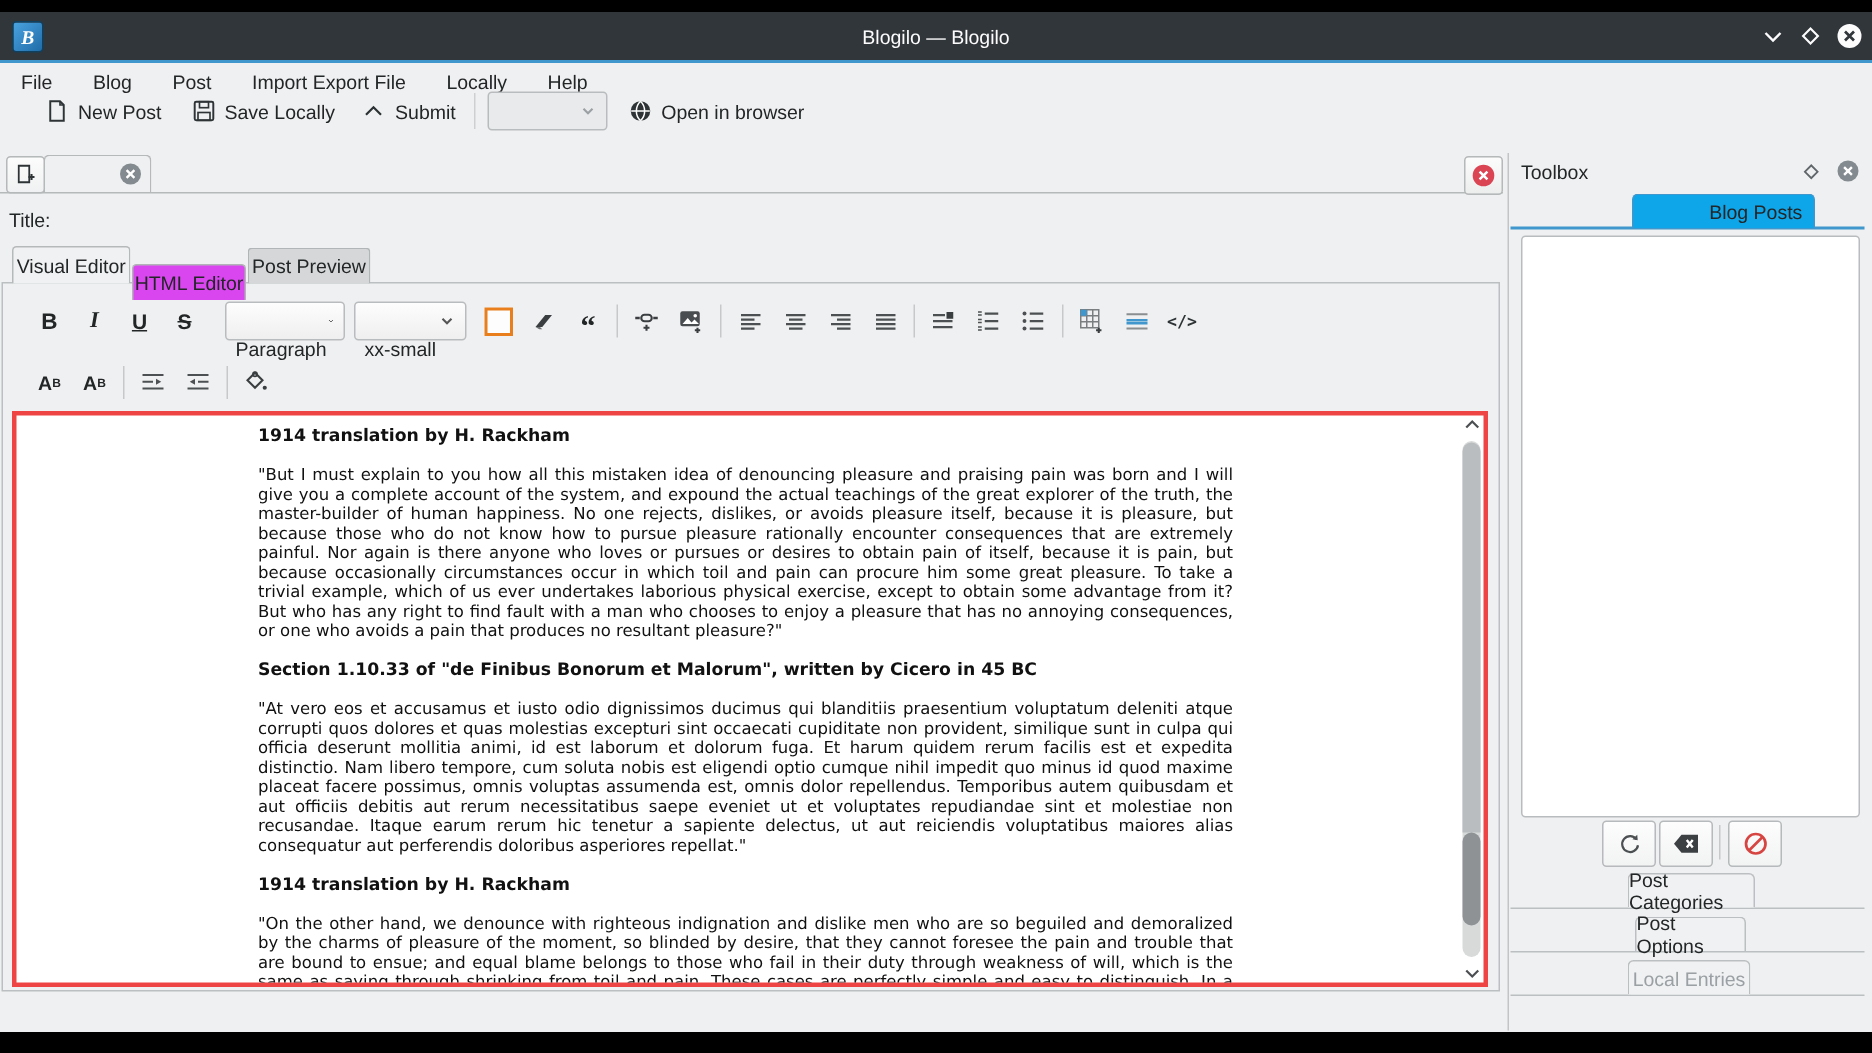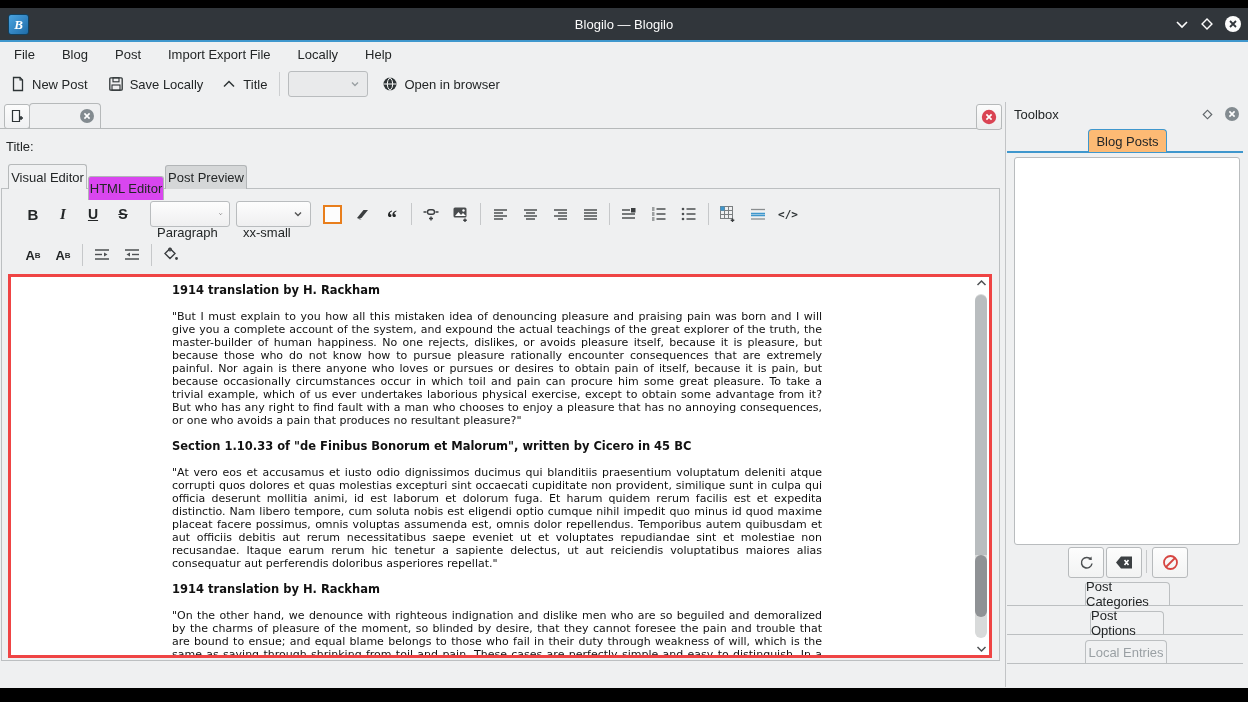--- a/index.html
+++ b/index.html
@@ -16,21 +16,21 @@
             color:#fcfcfc;font-size:13px;}
   .tb-ctrls{position:absolute;right:6px;top:0;height:32px;display:flex;align-items:center;gap:9px;}
   .accent-line{position:absolute;left:0;top:32px;width:100%;height:2px;background:#3f97cd;}
 
   
   .menubar{position:absolute;left:0;top:34px;width:1000px;height:24px;display:flex;align-items:center;
            padding-left:10px;gap:19px;}
   .menu-item{padding:2px 4px;cursor:default;}
 
   
-  .main-toolbar{position:absolute;left:0;top:58px;width:1000px;height:36px;display:flex;align-items:center;padding-left:4px;}
+  .main-toolbar{position:absolute;left:0;top:48px;width:1000px;height:36px;display:flex;align-items:center;padding-left:24px;}
   .tool-item{display:flex;align-items:center;gap:6px;padding:3px 6px;}
   .tsep{width:1px;height:24px;background:#cdcfd1;margin:0 8px 0 6px;}
   .combo{height:24px;border:1px solid #b9bcbe;border-radius:3px;background:linear-gradient(#fdfdfd,#efeff0);
          display:flex;align-items:center;justify-content:space-between;padding:0 6px;}
   .combo.disabled{background:#e9eaeb;}
   .combo .cval{font-size:13px;margin-top:36px;}
 
   
   .doc-underline{position:absolute;left:0;top:120px;width:1002px;height:1px;background:#b6b9ba;}
   .newtab-btn{position:absolute;left:4px;top:96px;width:24px;height:23px;border:1px solid #b6b9ba;border-radius:3px;
@@ -85,23 +85,23 @@
   .vs-track{position:absolute;left:3px;top:18px;width:12px;height:344px;background:#d8dada;border-radius:6px;}
   .vs-upper{position:absolute;left:3px;top:19px;width:12px;height:260px;background:#b9bdbf;border-radius:6px 6px 0 0;}
   .vs-thumb{position:absolute;left:3px;top:279px;width:12px;height:62px;background:#8f9295;border-radius:6px;}
   .vs-arrow{position:absolute;left:0;width:18px;height:14px;display:flex;align-items:center;justify-content:center;}
 
   
   .dock-line{position:absolute;left:1005px;top:94px;width:1px;height:585px;background:#c2c4c6;}
   .toolbox-title{position:absolute;left:1014px;top:99px;font-size:13px;}
   .toolbox-ctrls{position:absolute;right:8px;top:98px;display:flex;align-items:center;gap:10px;}
   .bp-underline{position:absolute;left:1007px;top:143px;width:236px;height:2px;background:#3f97cd;}
-  .bp-tab{position:absolute;left:1088px;top:121px;width:77px;height:22px;background:#fdba74;
+  .bp-tab{position:absolute;left:1088px;top:121px;width:77px;height:22px;background:#0ea5e9;
           border:1px solid #3f97cd;border-bottom:none;border-radius:4px 4px 0 0;z-index:2;
-          display:flex;align-items:center;justify-content:center;font-size:13px;}
+          display:flex;align-items:center;justify-content:center;font-size:13px;padding-left:43px;}
   .bp-list{position:absolute;left:1014px;top:149px;width:226px;height:388px;background:#fff;
            border:1px solid #b9bcbe;border-radius:3px;box-sizing:border-box;}
   .dock-btn{position:absolute;top:539px;width:34px;height:29px;border:1px solid #b7babc;border-radius:3px;
             background:linear-gradient(#fdfdfd,#f2f3f3);display:flex;align-items:center;justify-content:center;}
   .dock-bsep{position:absolute;left:1146px;top:542px;width:1px;height:23px;background:#c6c8ca;}
   .sect-line{position:absolute;left:1007px;width:236px;height:1px;background:#bcbfc1;}
   .sect-tab{position:absolute;height:23px;background:#f0f1f2;border:1px solid #bcbfc1;border-bottom:none;
             border-radius:4px 4px 0 0;display:flex;align-items:center;justify-content:center;font-size:13px;z-index:1;box-sizing:border-box;}
 
   
@@ -176,21 +176,21 @@
             </svg>
         </span>
         <span>Save Locally</span>
       </div>
       <div class="tool-item" style="margin-left:6px;">
         <span>
           <svg width="16" height="16" viewBox="0 0 16 16">
               <polyline points="3,10.5 8,5.5 13,10.5" fill="none" stroke="#2e3436" stroke-width="1.5"></polyline>
             </svg>
         </span>
-        <span>Title</span>
+        <span>Submit</span>
       </div>
       <div class="tsep"></div>
       <div class="combo disabled" style="width:66px;">
         <span class="cval"></span>
         <svg width="12" height="12" viewBox="0 0 12 12">
             <polyline points="3,4.5 6,7.5 9,4.5" fill="none" stroke="#9aa0a3" stroke-width="1.4"></polyline>
           </svg>
       </div>
       <div class="tool-item" style="margin-left:8px;">
         <span>

